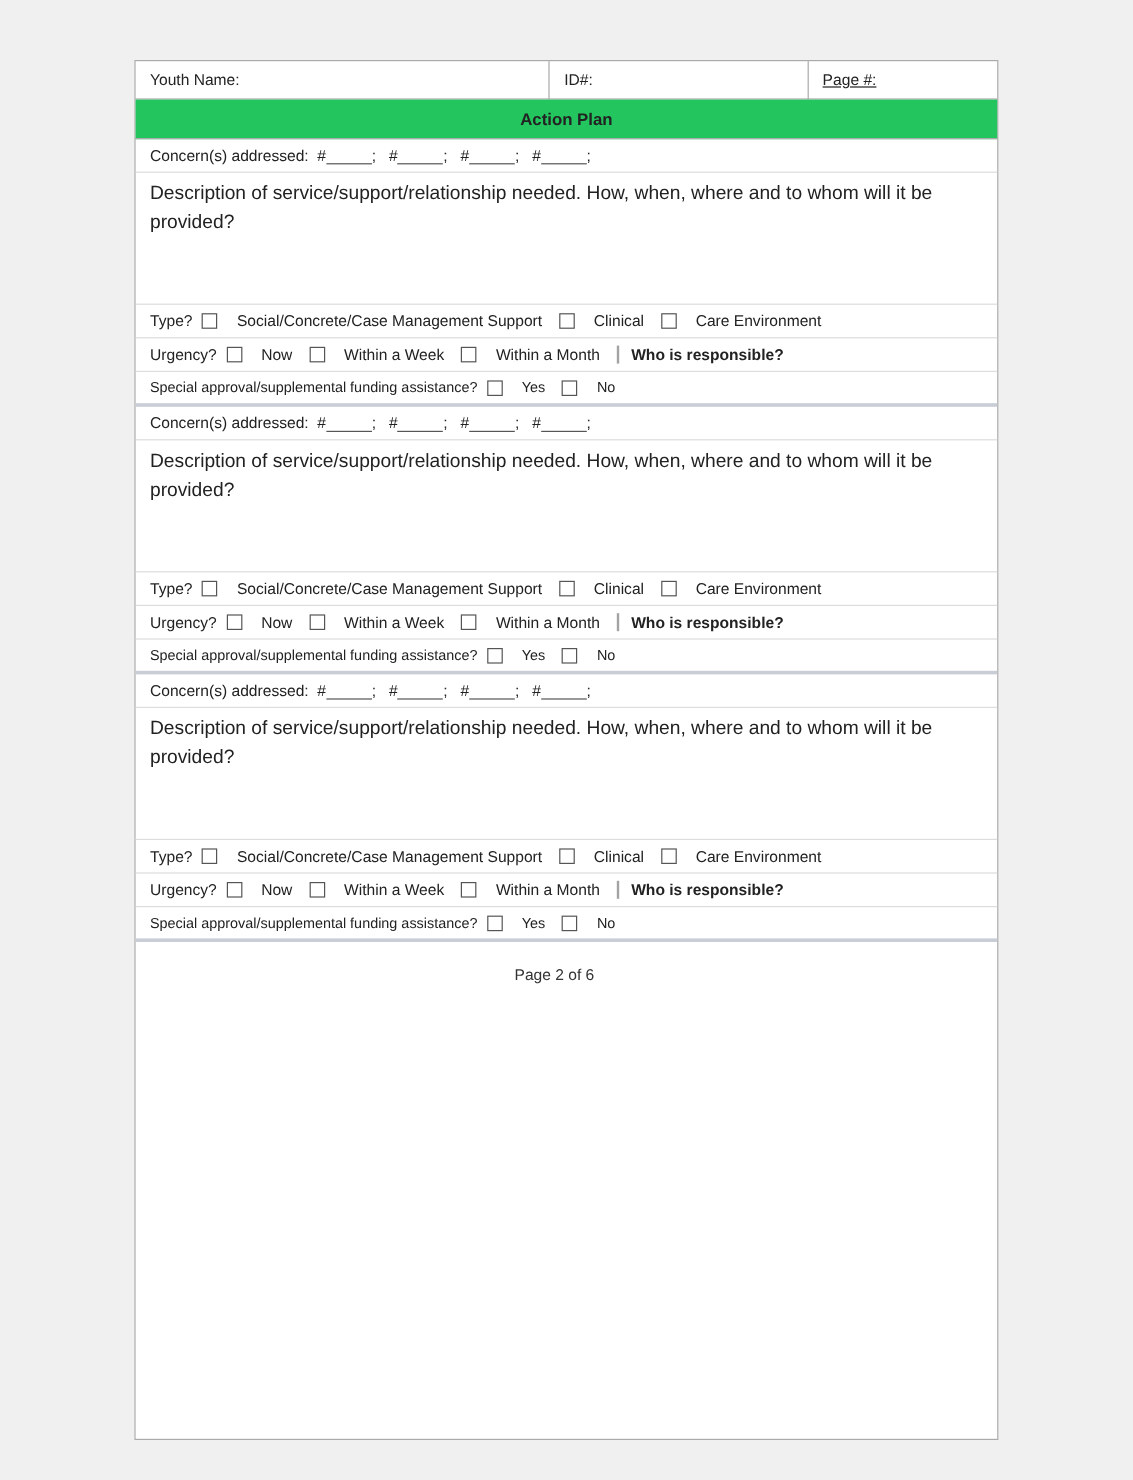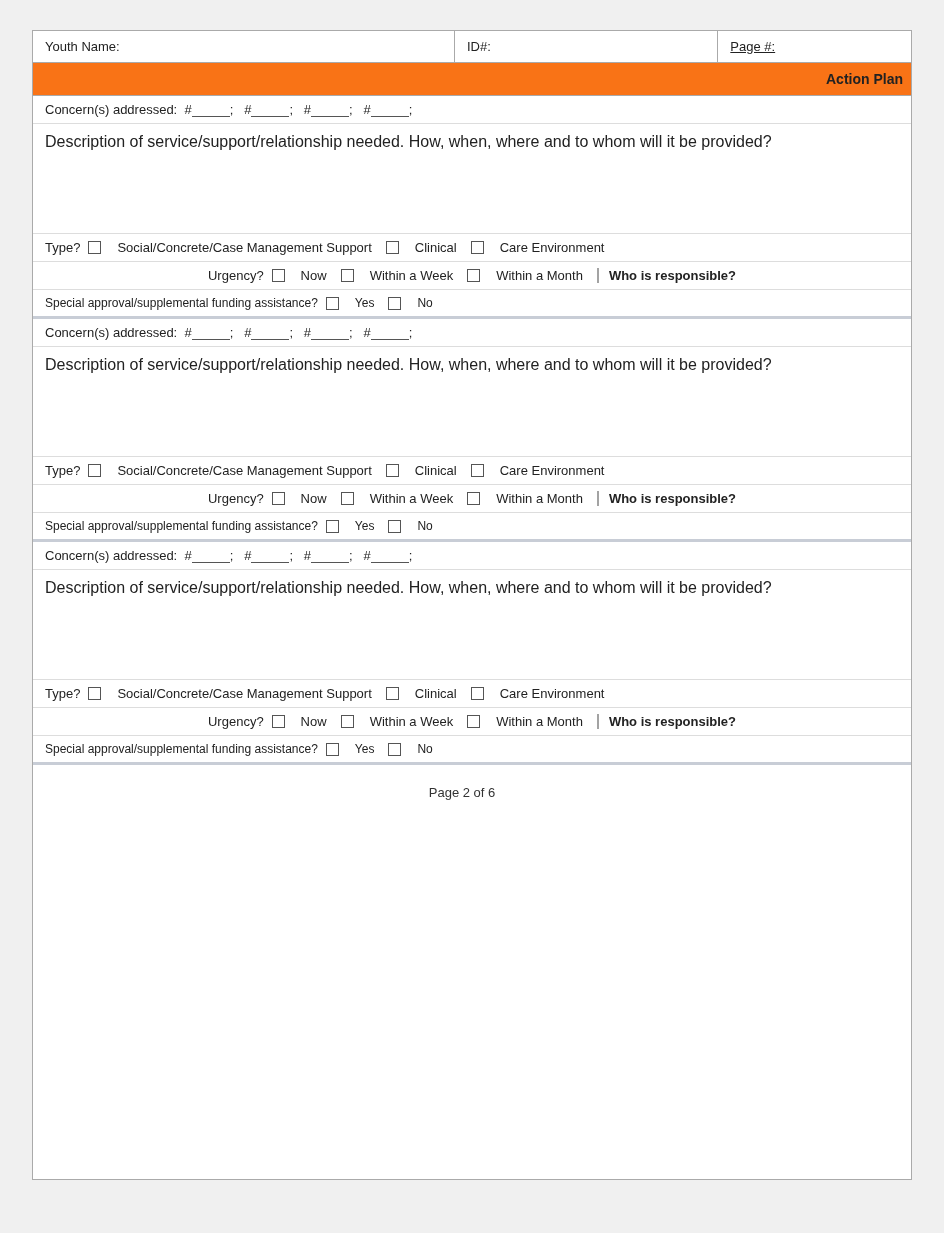--- a/index.html
+++ b/index.html
@@ -7,25 +7,26 @@
       background: #f0f0f0;
       font-family: Arial, sans-serif;
       font-size: 13px;
       color: #222;
       display: flex;
       justify-content: center;
       padding: 30px 20px 60px 20px;
     }
     .page {
       background: #fff;
-      width: 880px;
+      width: 720px;
       min-height: 1150px;
       border: 1px solid #aaa;
       padding: 0;
       position: relative;
+      margin-top: 20px;
     }
     .header-table {
       width: 100%;
       border-collapse: collapse;
       border-bottom: 1px solid #aaa;
     }
     .header-table td {
       border: 1px solid #aaa;
       padding: 8px 12px;
       vertical-align: top;
@@ -42,22 +43,22 @@
     .header-table .page-cell {
       width: 22%;
       border-top: none;
       border-right: none;
       text-decoration: underline;
     }
     .label-text {
       font-size: 13px;
     }
     .action-plan-title {
-      background: #f97316;
-      text-align: right;
+      background: #22c55e;
+      text-align: center;
       font-weight: bold;
       font-size: 14px;
       padding: 8px;
       border-bottom: 1px solid #aaa;
     }
     .section {
       border-bottom: 3px solid #c8cdd6;
     }
     .section:last-child {
       border-bottom: 1px solid #aaa;
@@ -84,21 +85,20 @@
       font-size: 13px;
     }
     .urgency-row {
       padding: 6px 12px;
       border-bottom: 1px solid #ddd;
       display: flex;
       align-items: center;
       gap: 8px;
       flex-wrap: wrap;
       font-size: 13px;
-      justify-content: center;
     }
     .special-row {
       padding: 6px 12px;
       display: flex;
       align-items: center;
       gap: 8px;
       font-size: 12px;
     }
     .checkbox {
       display: inline-block;

